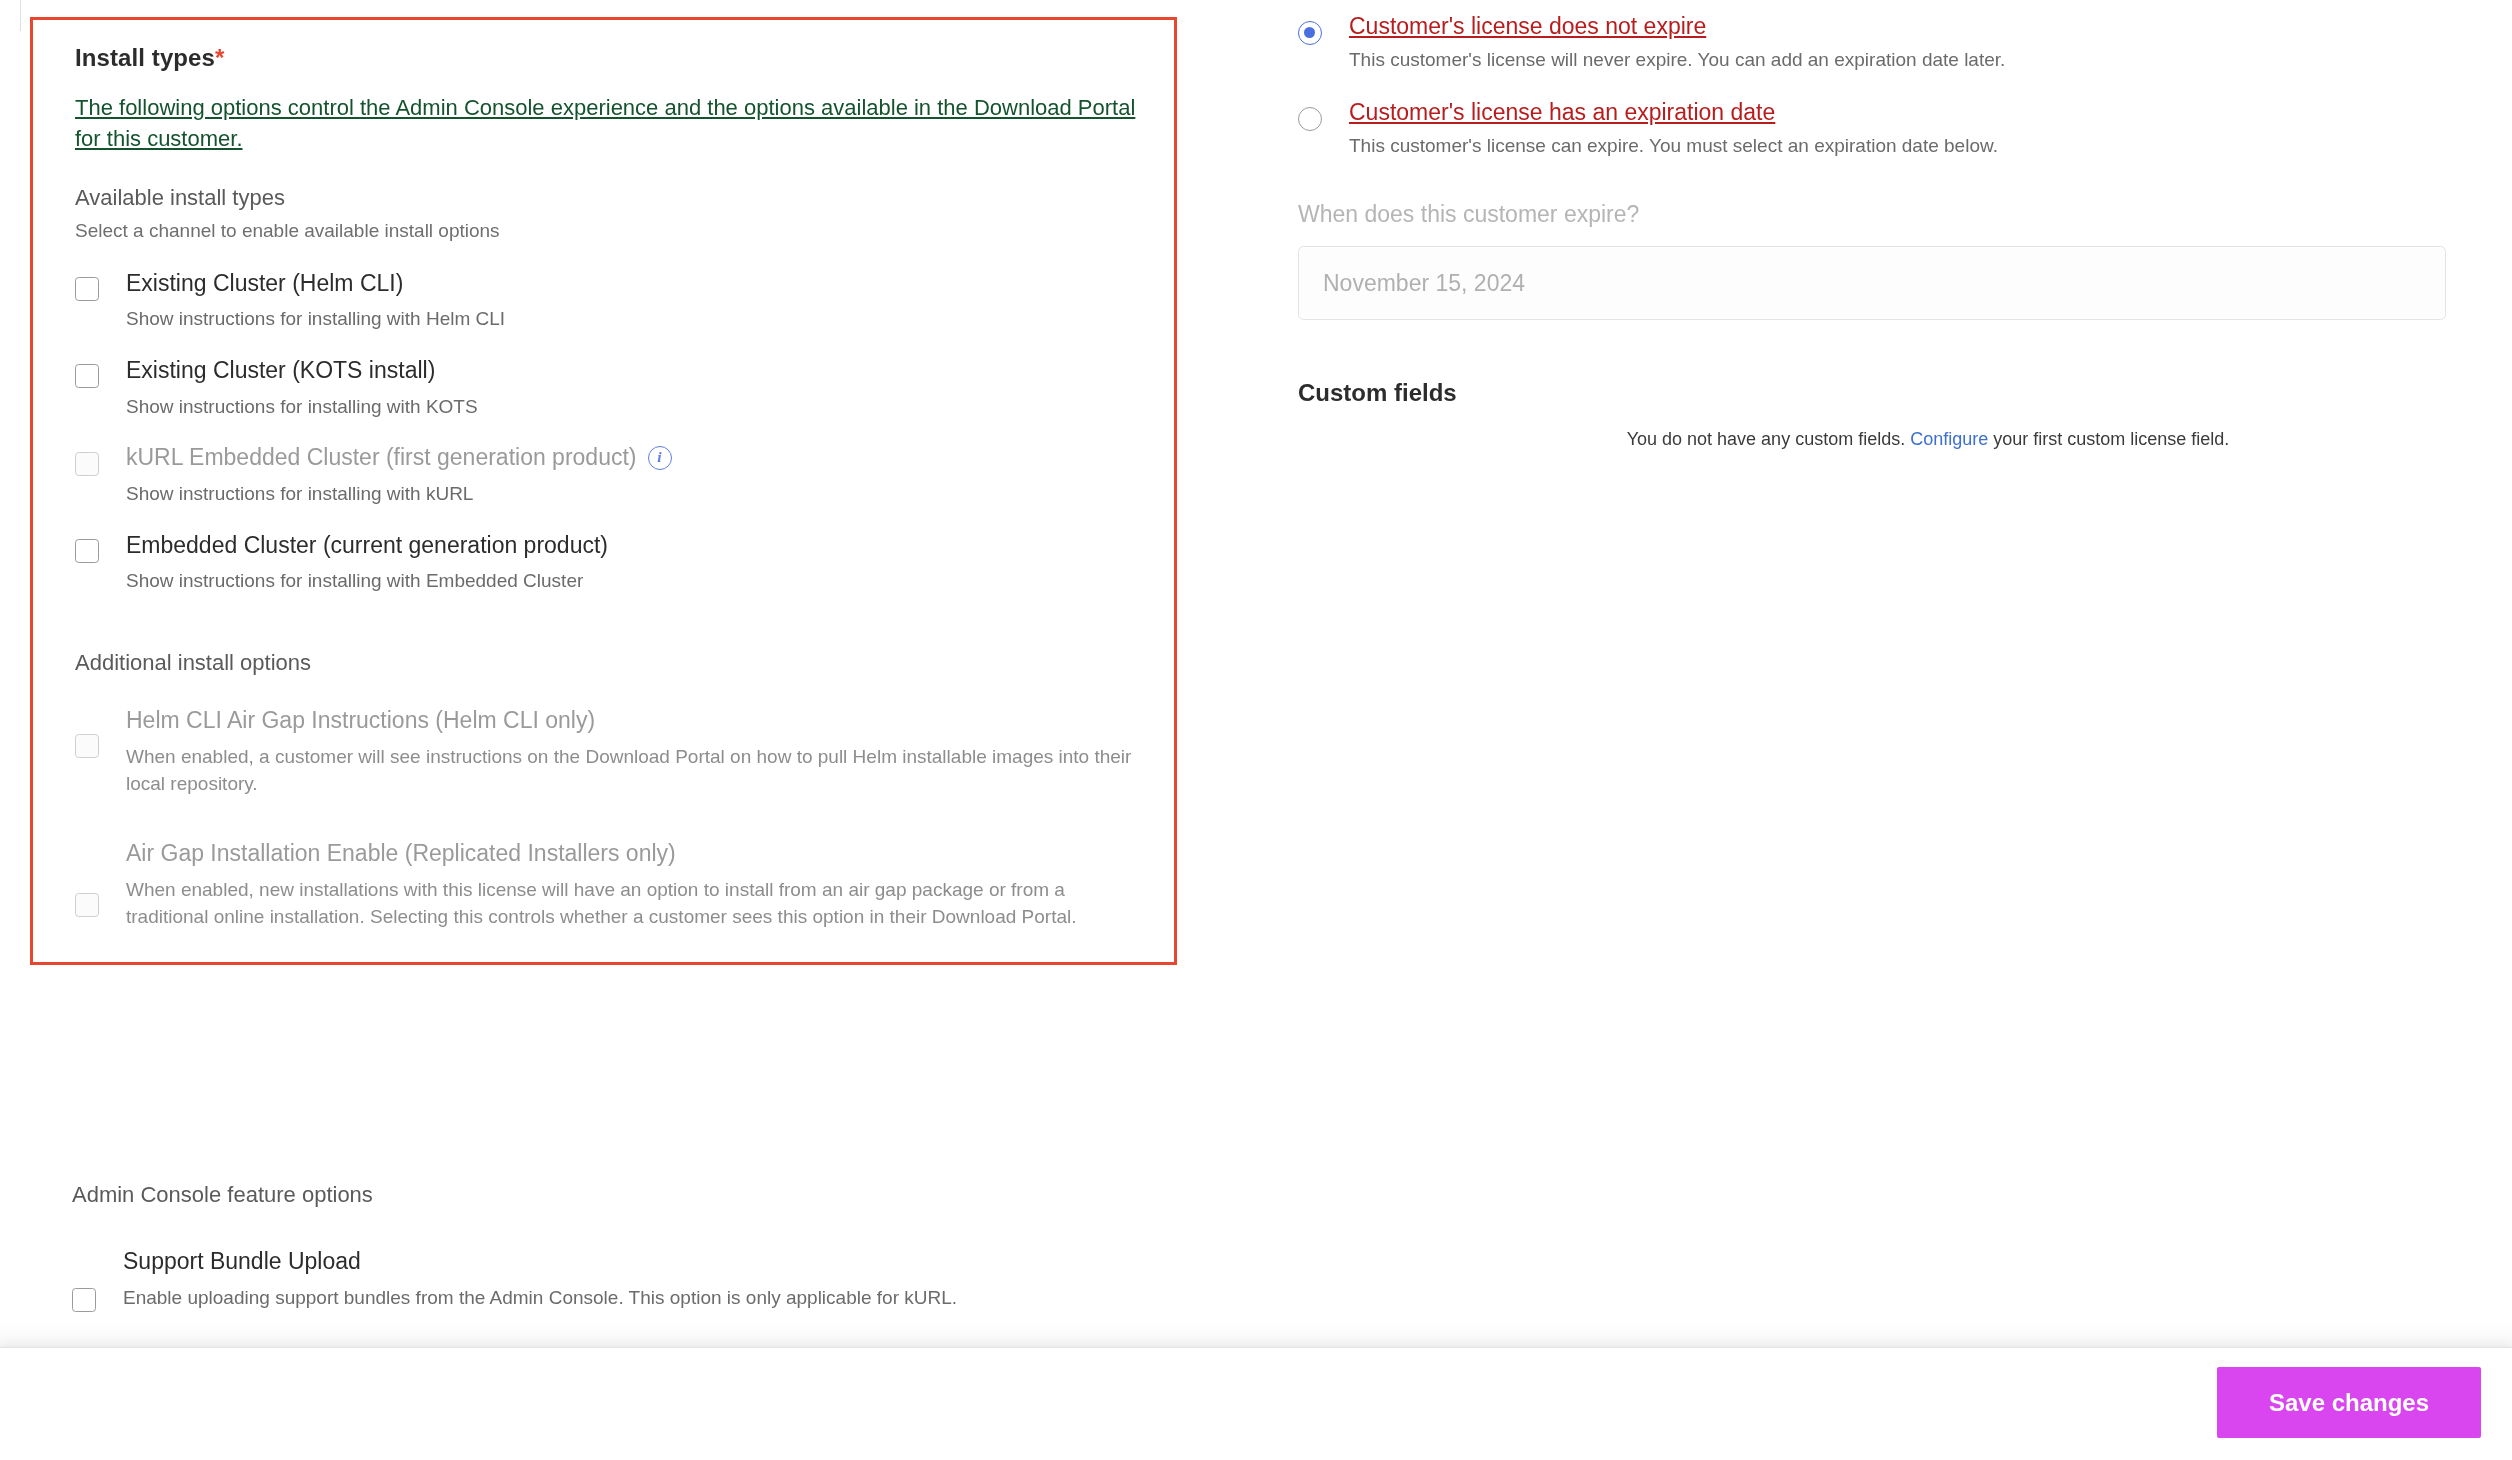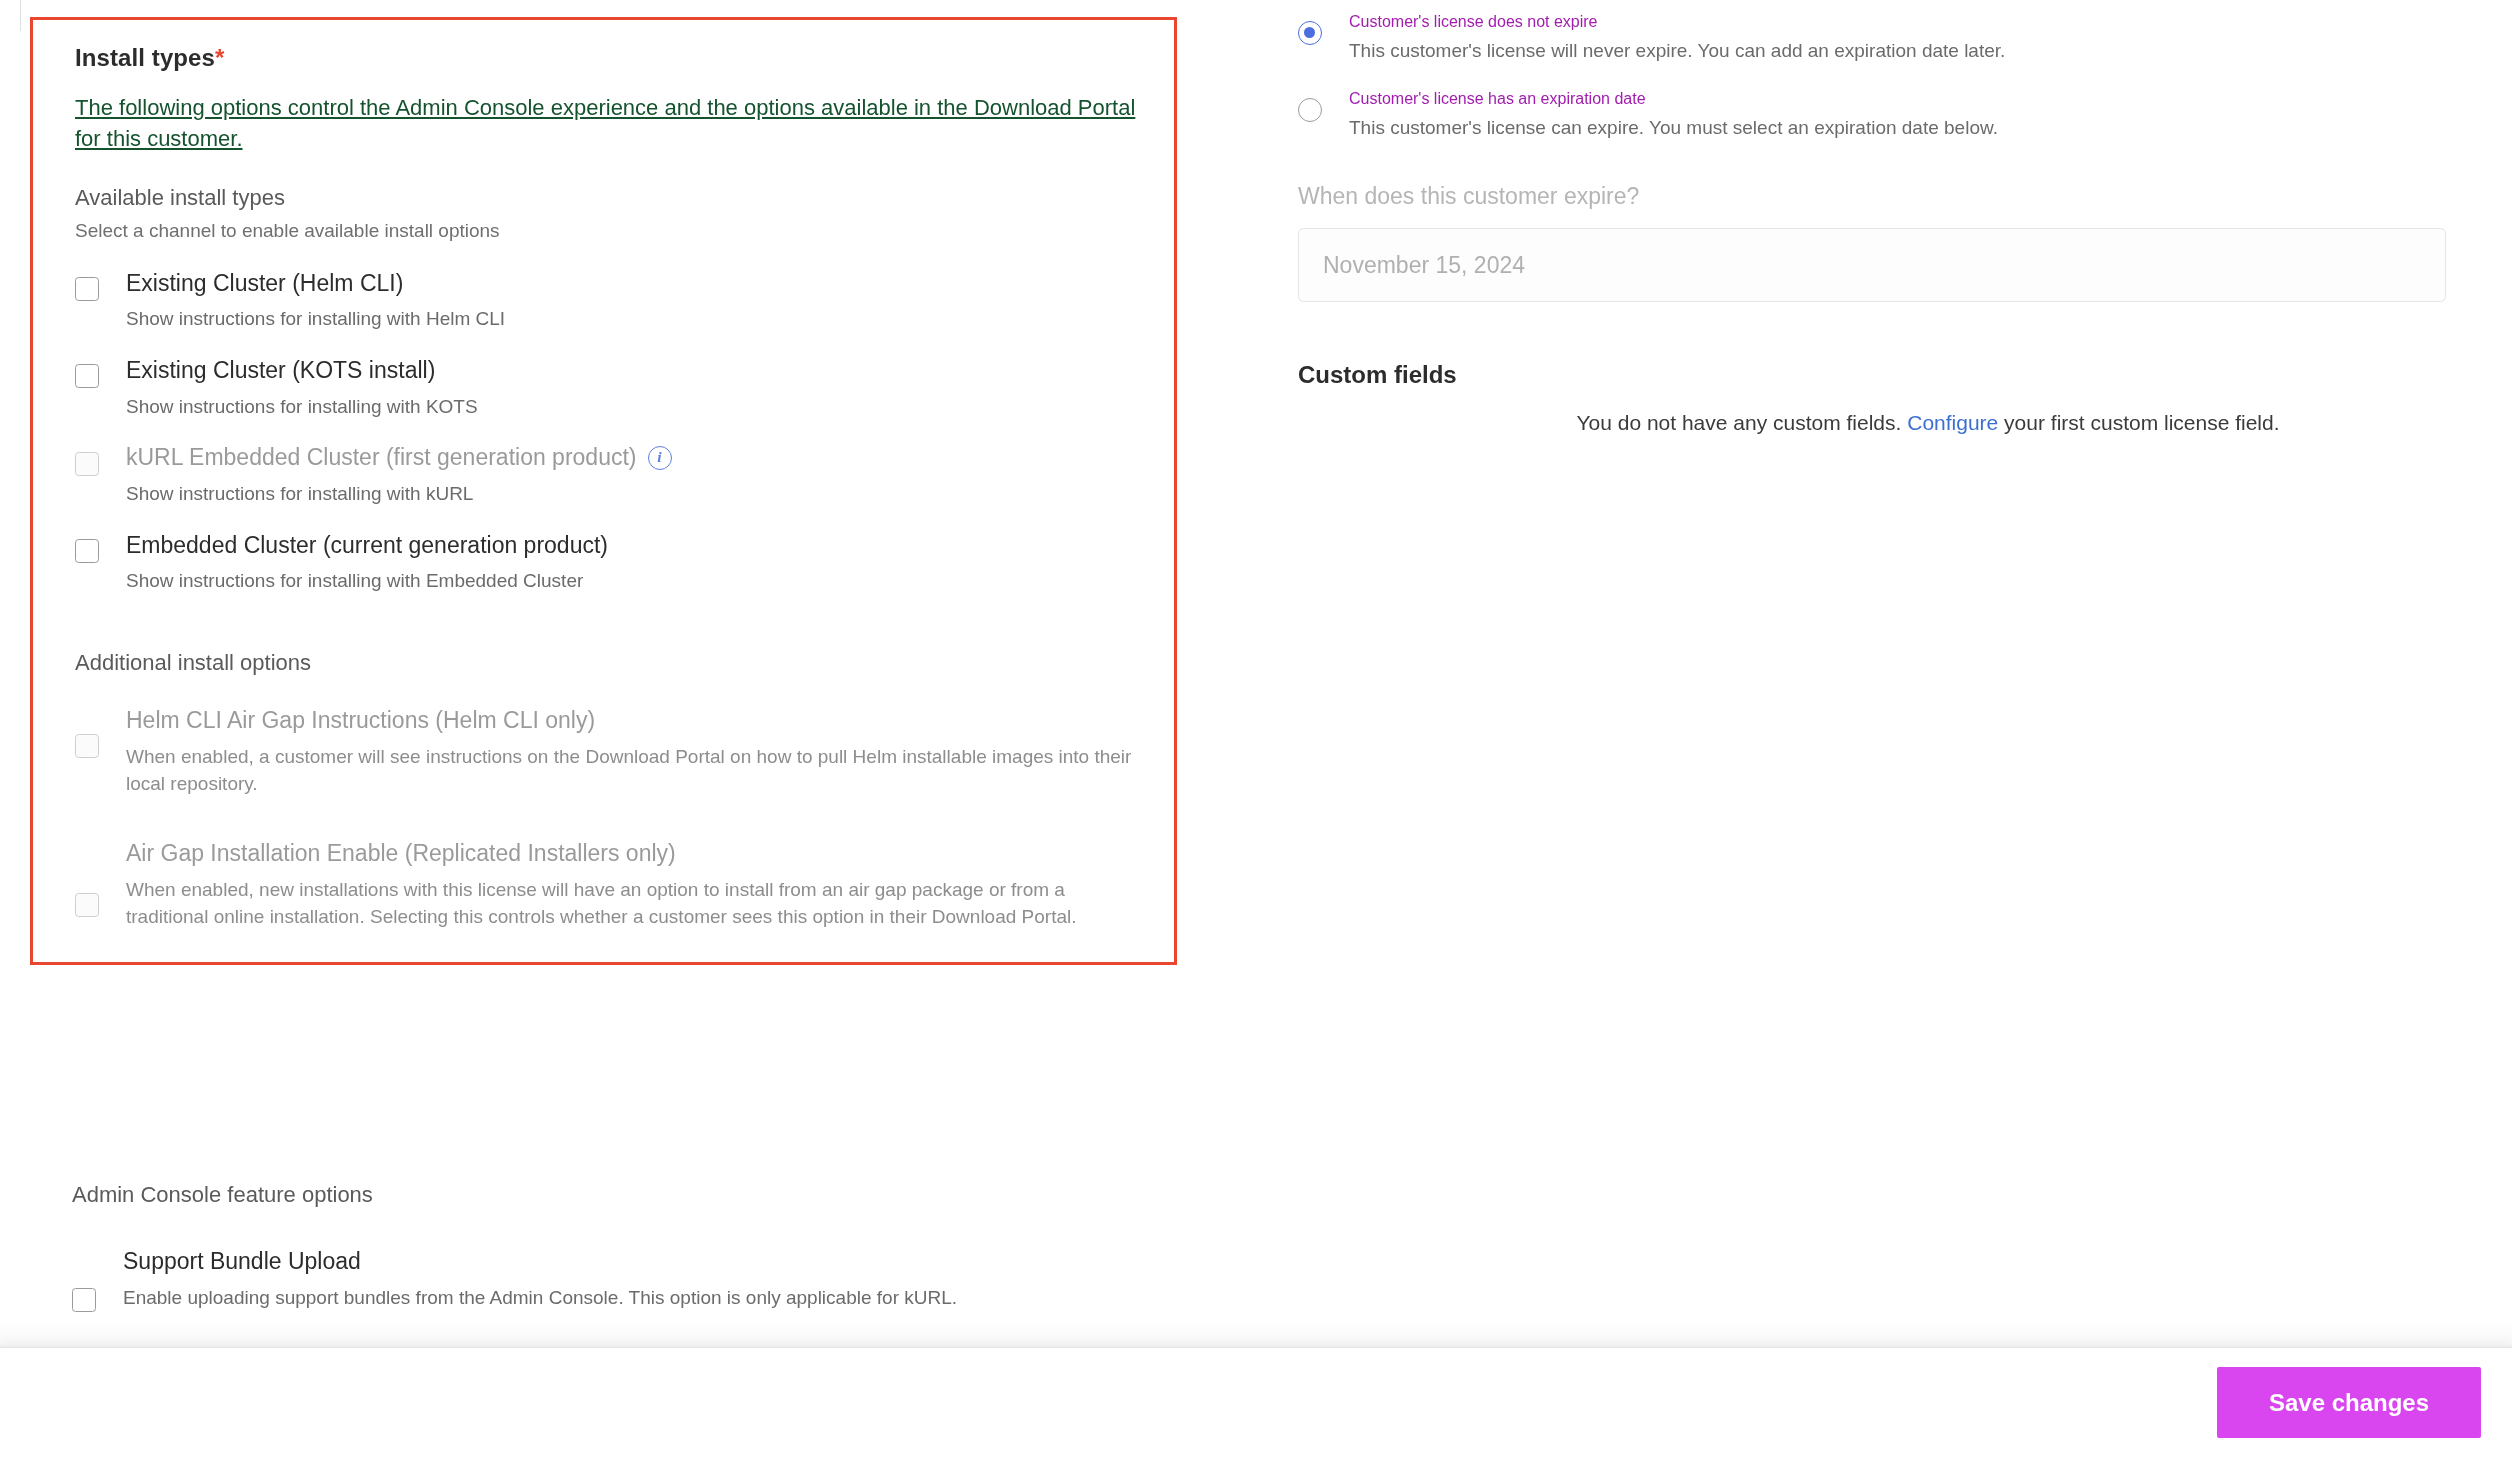--- a/index.html
+++ b/index.html
@@ -171,23 +171,24 @@
   .radio.checked { border-color: #4a6ee0; }
   .radio.checked::after {
     content: "";
     position: absolute;
     left: 4.6px; top: 4.6px;
     width: 11px; height: 11px;
     border-radius: 50%;
     background: #4a6ee0;
   }
   .radio-label {
-    font-size: 16px;
-    color: #a21caf;
+    font-size: 23px;
+    color: #b91c1c;
     margin-bottom: 9.2px;
+    text-decoration: underline;
   }
   .radio-help {
     font-size: 19px;
     color: #6b6b6b;
   }
 
   .expire-q {
     font-size: 23px;
     color: #b5b5b5;
     margin: 44px 0 18.3px 0;
@@ -214,21 +215,21 @@
   .custom-desc {
     font-size: 22px;
     line-height: 1.45;
     color: #3b3b3b;
     max-width: 1120px;
     margin: 0 0 31px 0;
   }
   .link { color: #3d6fd1; text-decoration: none; }
 
   .custom-empty {
-    font-size: 21px;
+    font-size: 18px;
     color: #3b3b3b;
     text-align: center;
     padding-left: 46px;
   }
 
   
   .footer {
     position: absolute;
     left: 0; right: 0; bottom: 0;
     height: 114px;

